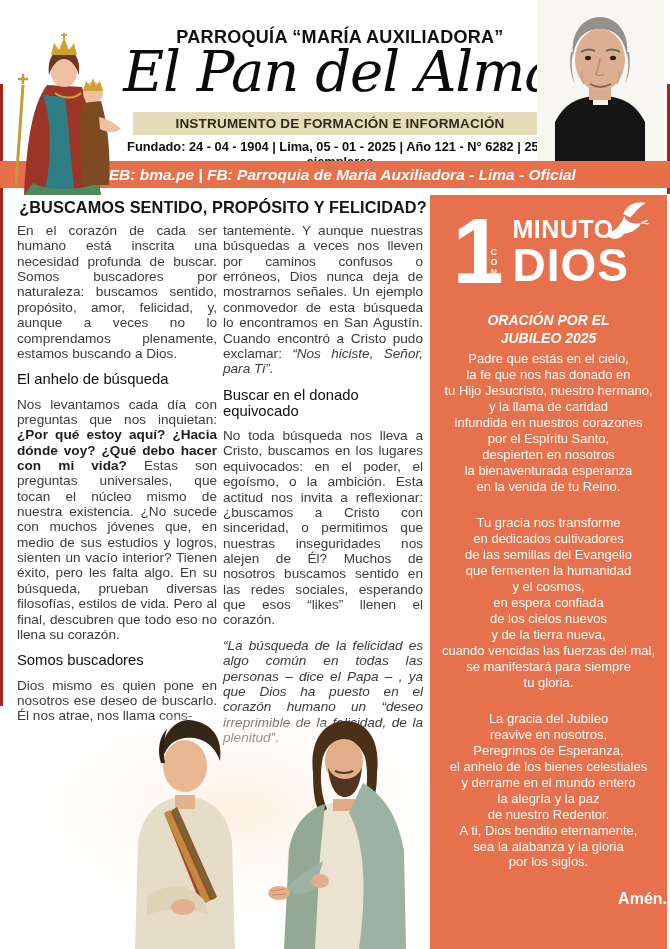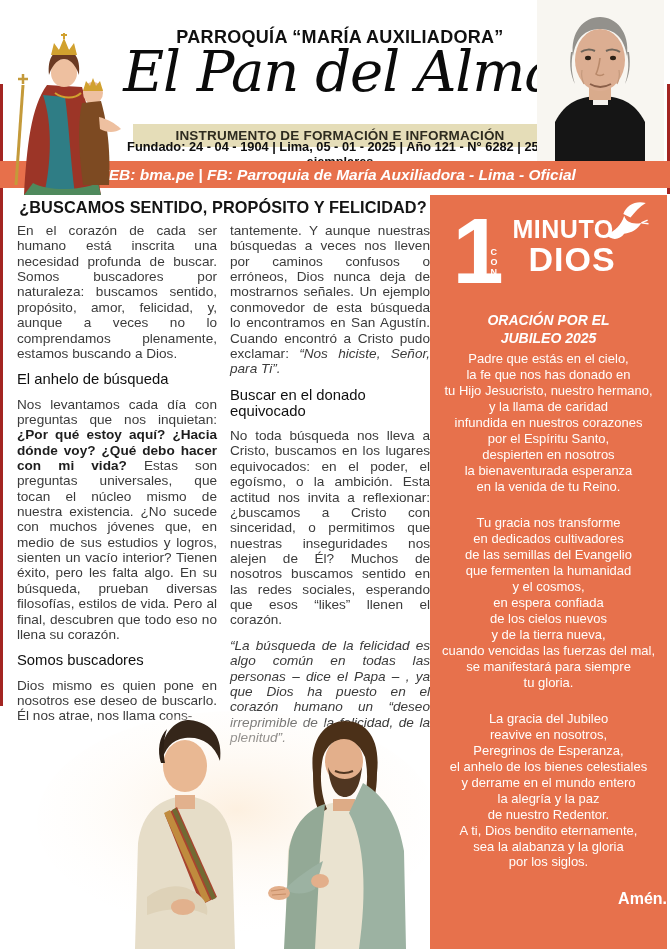--- a/index.html
+++ b/index.html
@@ -15,42 +15,42 @@
   .parish-title {
     position:absolute; top:27px; left:130px; width:420px; text-align:center;
     font-size:18px; font-weight:700; color:#101010; letter-spacing:.3px;
   }
   .masthead {
     position:absolute; top:44px; left:95px; width:490px; text-align:center;
     font-family:"DejaVu Serif", serif; font-style:italic; font-size:56px;
     color:#0b0b0b; line-height:1.0; letter-spacing:-1px;
   }
   .instr-banner {
-    position:absolute; top:124px; left:133px; width:414px; height:23px;
+    position:absolute; top:112px; left:133px; width:414px; height:23px;
     background:#e5ddb8; text-align:center; line-height:23px;
     font-size:13.5px; font-weight:700; color:#2e2b1f; letter-spacing:.2px;
   }
   .founded {
     position:absolute; top:139px; left:95px; width:490px; text-align:center;
     font-size:12.8px; font-weight:700; color:#0e0e0e;
   }
   .web-banner {
     position:absolute; top:161px; left:0; right:0; height:27px; background:#e7704b;
     color:#fff; text-align:center; line-height:27px;
     font-size:15.5px; font-weight:700; font-style:italic; z-index:3;
   }
   .mary-img  { position:absolute; left:3px; top:33px; width:132px; height:163px; z-index:6; }
   .bosco-img { position:absolute; right:6px; top:0; width:127px; height:161px; }
 
   
   .article-title {
     position:absolute; top:198px; left:14px; width:418px; text-align:center;
     font-size:16.3px; font-weight:700; color:#141414; letter-spacing:.1px;
   }
-  .columns { position:absolute; top:223px; left:17px; width:414px; display:flex; gap:13px; }
+  .columns { position:absolute; top:223px; left:17px; width:414px; display:flex; gap:6px; }
   .col {
     width:200px; font-size:13.6px; line-height:1.13; color:#3b3b3b;
     text-align:justify; hyphens:auto;
   }
   .col p { margin:0 0 10px 0; }
   .col h3 { font-size:14.8px; line-height:1.1; font-weight:400; color:#0f0f0f; margin:3px 0 9px 0; text-align:left; }
   .bold-run { font-weight:700; color:#1d1d1d; }
   .italic-run { font-style:italic; }
   .quote { font-style:italic; margin-top:3px; }
 
@@ -61,21 +61,21 @@
     position:absolute; left:430px; top:195px; width:237px; height:754px;
     background:#e7714c; color:#fff;
   }
   .logo { position:relative; margin:18px auto 0 auto; width:196px; height:82px; }
   .logo-one { position:absolute; left:2px; top:-8px; font-size:92px; font-weight:800; line-height:1; color:#fff; }
   .logo-con {
     position:absolute; left:40px; top:35px; width:10px;
     font-size:9px; font-weight:700; line-height:1.1; word-break:break-all; letter-spacing:0;
   }
   .logo-minuto { position:absolute; left:62px; top:2px; font-size:25px; font-weight:800; letter-spacing:.5px; }
-  .logo-dios   { position:absolute; left:78px; top:29px; font-size:34px; font-weight:800; letter-spacing:1px; line-height:1;text-align:center; }
+  .logo-dios   { position:absolute; left:62px; top:29px; font-size:46px; font-weight:800; letter-spacing:1px; line-height:1;text-align:center; }
   .dove { position:absolute; right:-6px; top:-13px; width:54px; height:44px; }
   .oracion-title {
     margin:16px 10px 0 10px; text-align:center; font-size:14px; font-weight:700;
     font-style:italic; line-height:1.32; white-space:pre-line;
   }
   .prayer { margin-top:3px; }
   .stanza {
     text-align:center; font-size:13px; line-height:1.23; white-space:pre-line;
     margin:0 6px 20px 6px; color:#fffdfb;
   }

